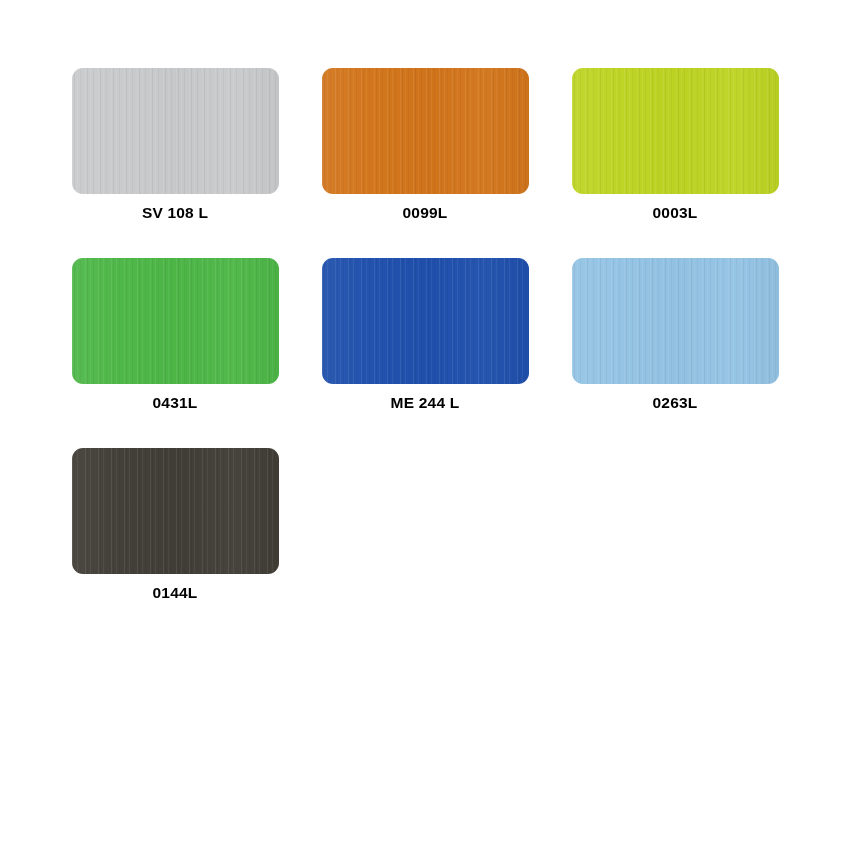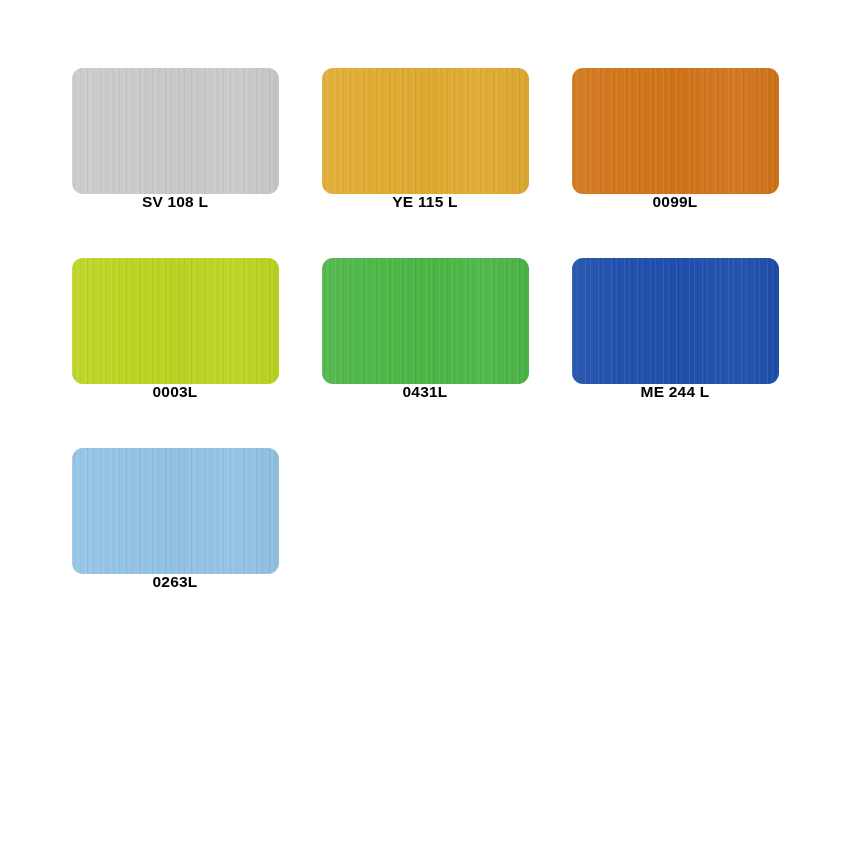--- a/index.html
+++ b/index.html
@@ -79,46 +79,40 @@
         rgba(255,255,255,0.055) 0%,
         rgba(255,255,255,0.015) 22%,
         rgba(0,0,0,0.012) 52%,
         rgba(255,255,255,0.030) 78%,
         rgba(0,0,0,0.030) 100%
       );
     pointer-events: none;
   }
 
   .chip-label {
+    margin-top: 11px;
     font-size: 15.5px;
     font-weight: bold;
     color: #000000;
     letter-spacing: 0.2px;
     white-space: nowrap;
     text-align: center;
     line-height: 1;
   }
 </style>
 </head>
 <body>
 
 <div id="swatch-board">
     <div class="swatch-cell">
       <div class="chip" style="background-color: rgb(200, 202, 203);">
         <div class="grain"></div>
         <div class="sheen"></div>
       </div>
       <div class="chip-label">SV 108 L</div>
-    </div>
-    <div class="swatch-cell">
-      <div class="chip" style="background-color: rgb(224, 171, 49);">
-        <div class="grain"></div>
-        <div class="sheen"></div>
-      </div>
-      <div class="chip-label">YE 115 L</div>
     </div>
     <div class="swatch-cell">
       <div class="chip" style="background-color: rgb(210, 117, 27);">
         <div class="grain"></div>
         <div class="sheen"></div>
       </div>
       <div class="chip-label">0099L</div>
     </div>
     <div class="swatch-cell">
       <div class="chip" style="background-color: rgb(189, 212, 35);">
@@ -141,14 +135,21 @@
       </div>
       <div class="chip-label">ME 244 L</div>
     </div>
     <div class="swatch-cell">
       <div class="chip" style="background-color: rgb(147, 195, 228);">
         <div class="grain"></div>
         <div class="sheen"></div>
       </div>
       <div class="chip-label">0263L</div>
     </div>
+    <div class="swatch-cell">
+      <div class="chip" style="background-color: rgb(64, 62, 54);">
+        <div class="grain"></div>
+        <div class="sheen"></div>
+      </div>
+      <div class="chip-label">0144L</div>
+    </div>
     <div class="swatch-cell is-empty"></div>
   </div>
 
 </body></html>

